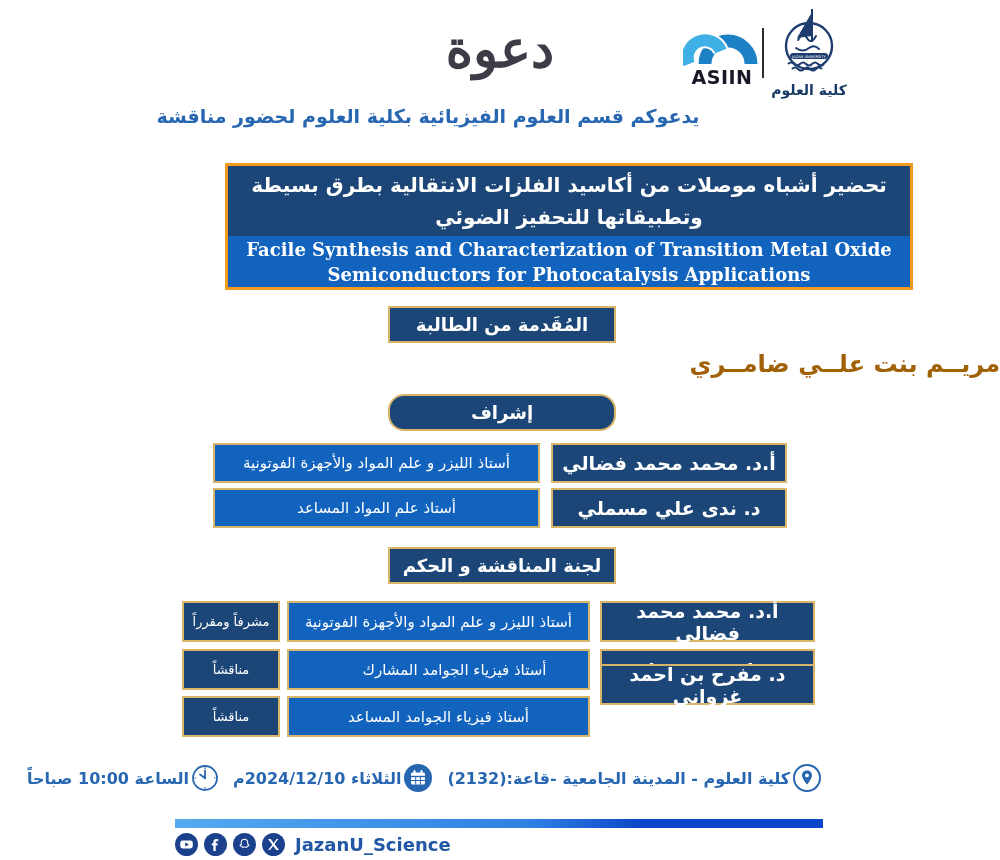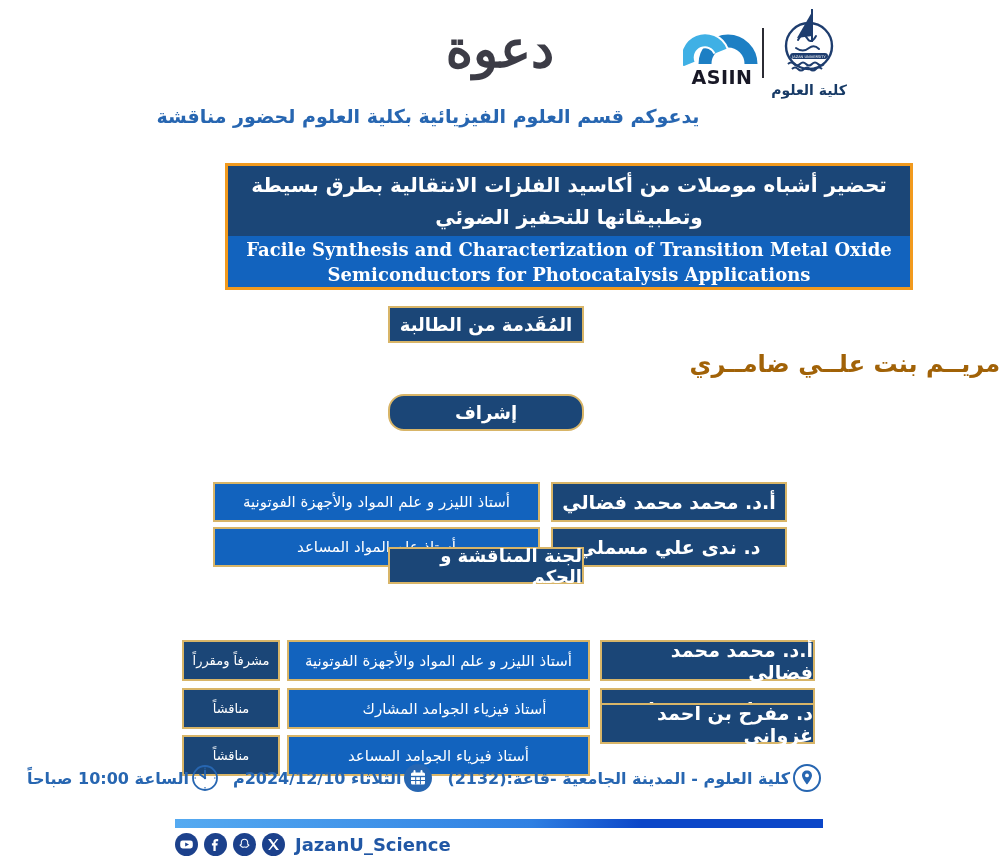--- a/index.html
+++ b/index.html
@@ -23,31 +23,31 @@
   .title-box{top:163px;left:197px;width:688px;height:127px;
              border:3px solid #f19a1e;box-sizing:border-box;background:#14532d;margin-left:28px;}
   .title-ar{height:70px;background:#1b4677;color:#ffffff;direction:rtl;
             display:flex;flex-direction:column;justify-content:center;
             text-align:center;font-weight:bold;font-size:20px;line-height:32px;}
   .title-en{height:51px;background:#1263be;color:#ffffff;
             display:flex;flex-direction:column;justify-content:center;
             text-align:center;font-family:"DejaVu Serif",serif;
             font-weight:bold;font-size:18px;line-height:25px;}
   
-  .banner{left:388px;width:196px;height:37px;background:#1b4677;
+  .banner{left:388px;width:228px;height:37px;background:#1b4677;
           border:2px solid #d8b568;box-sizing:border-box;color:#fff;
           direction:rtl;display:flex;align-items:center;justify-content:center;
           font-weight:bold;font-size:18px;}
   
   .student-name{top:350px;left:0;width:1000px;direction:rtl;
                 color:#a16207;font-weight:bold;font-size:24px;}
   
   .navy-box,.blue-box,.role-box{box-sizing:border-box;color:#fff;direction:rtl;
-          display:flex;align-items:center;justify-content:center;text-align:right;
-          border:2px solid #d8b568;margin-top:39px;}
+          display:flex;align-items:center;justify-content:center;text-align:center;
+          border:2px solid #d8b568;}
   .navy-box{background:#1b4677;font-weight:bold;font-size:19px;}
   .blue-box{background:#1263be;font-size:15px;}
   .role-box{background:#1b4677;font-size:13px;}
   
   .sup-name{left:551px;width:236px;height:40px;}
   .sup-title{left:213px;width:327px;height:40px;}
   
   .com-name{left:600px;width:215px;height:41px;}
   .com-title{left:287px;width:303px;height:41px;}
   .com-role{left:182px;width:98px;height:41px;}

